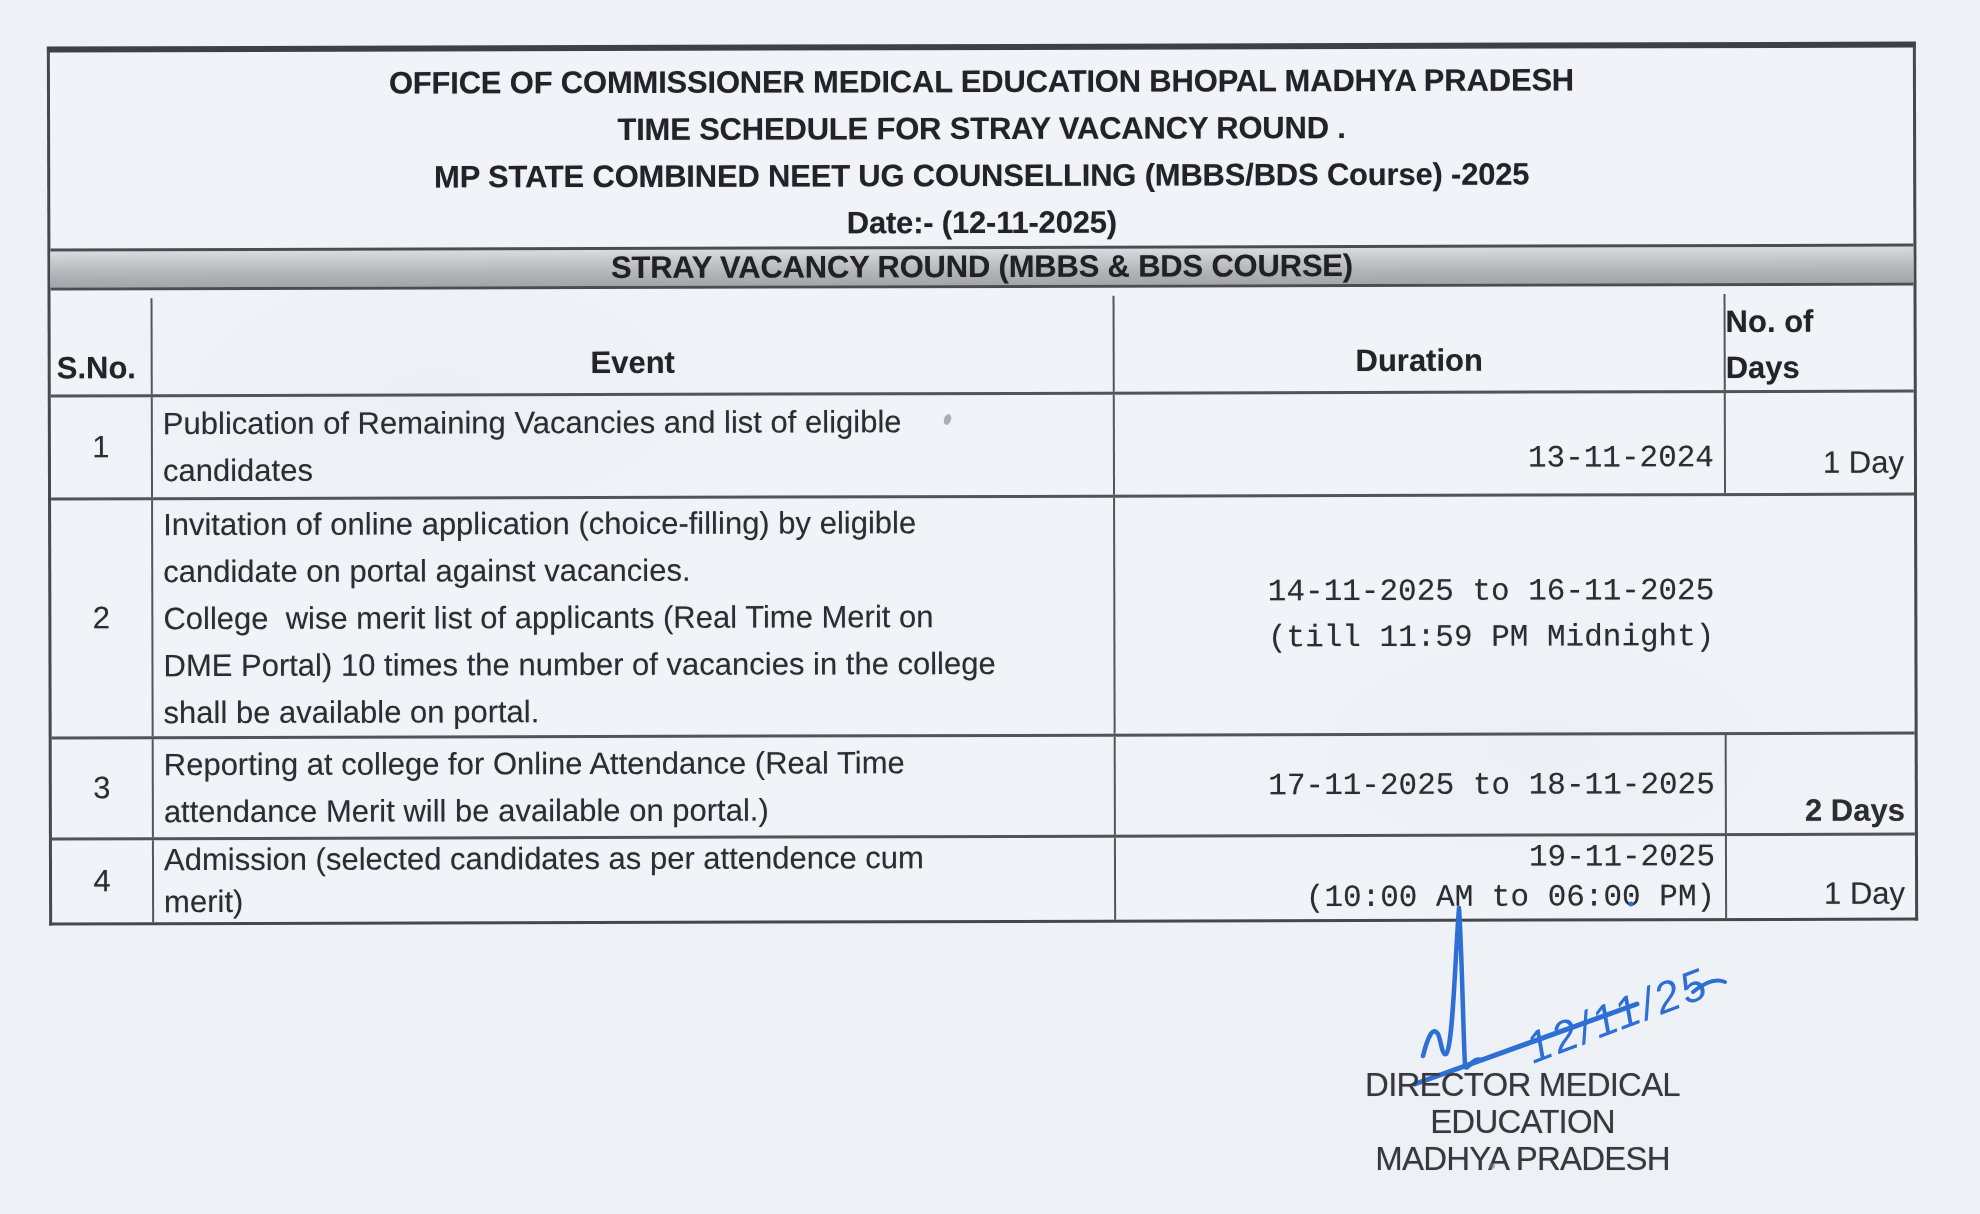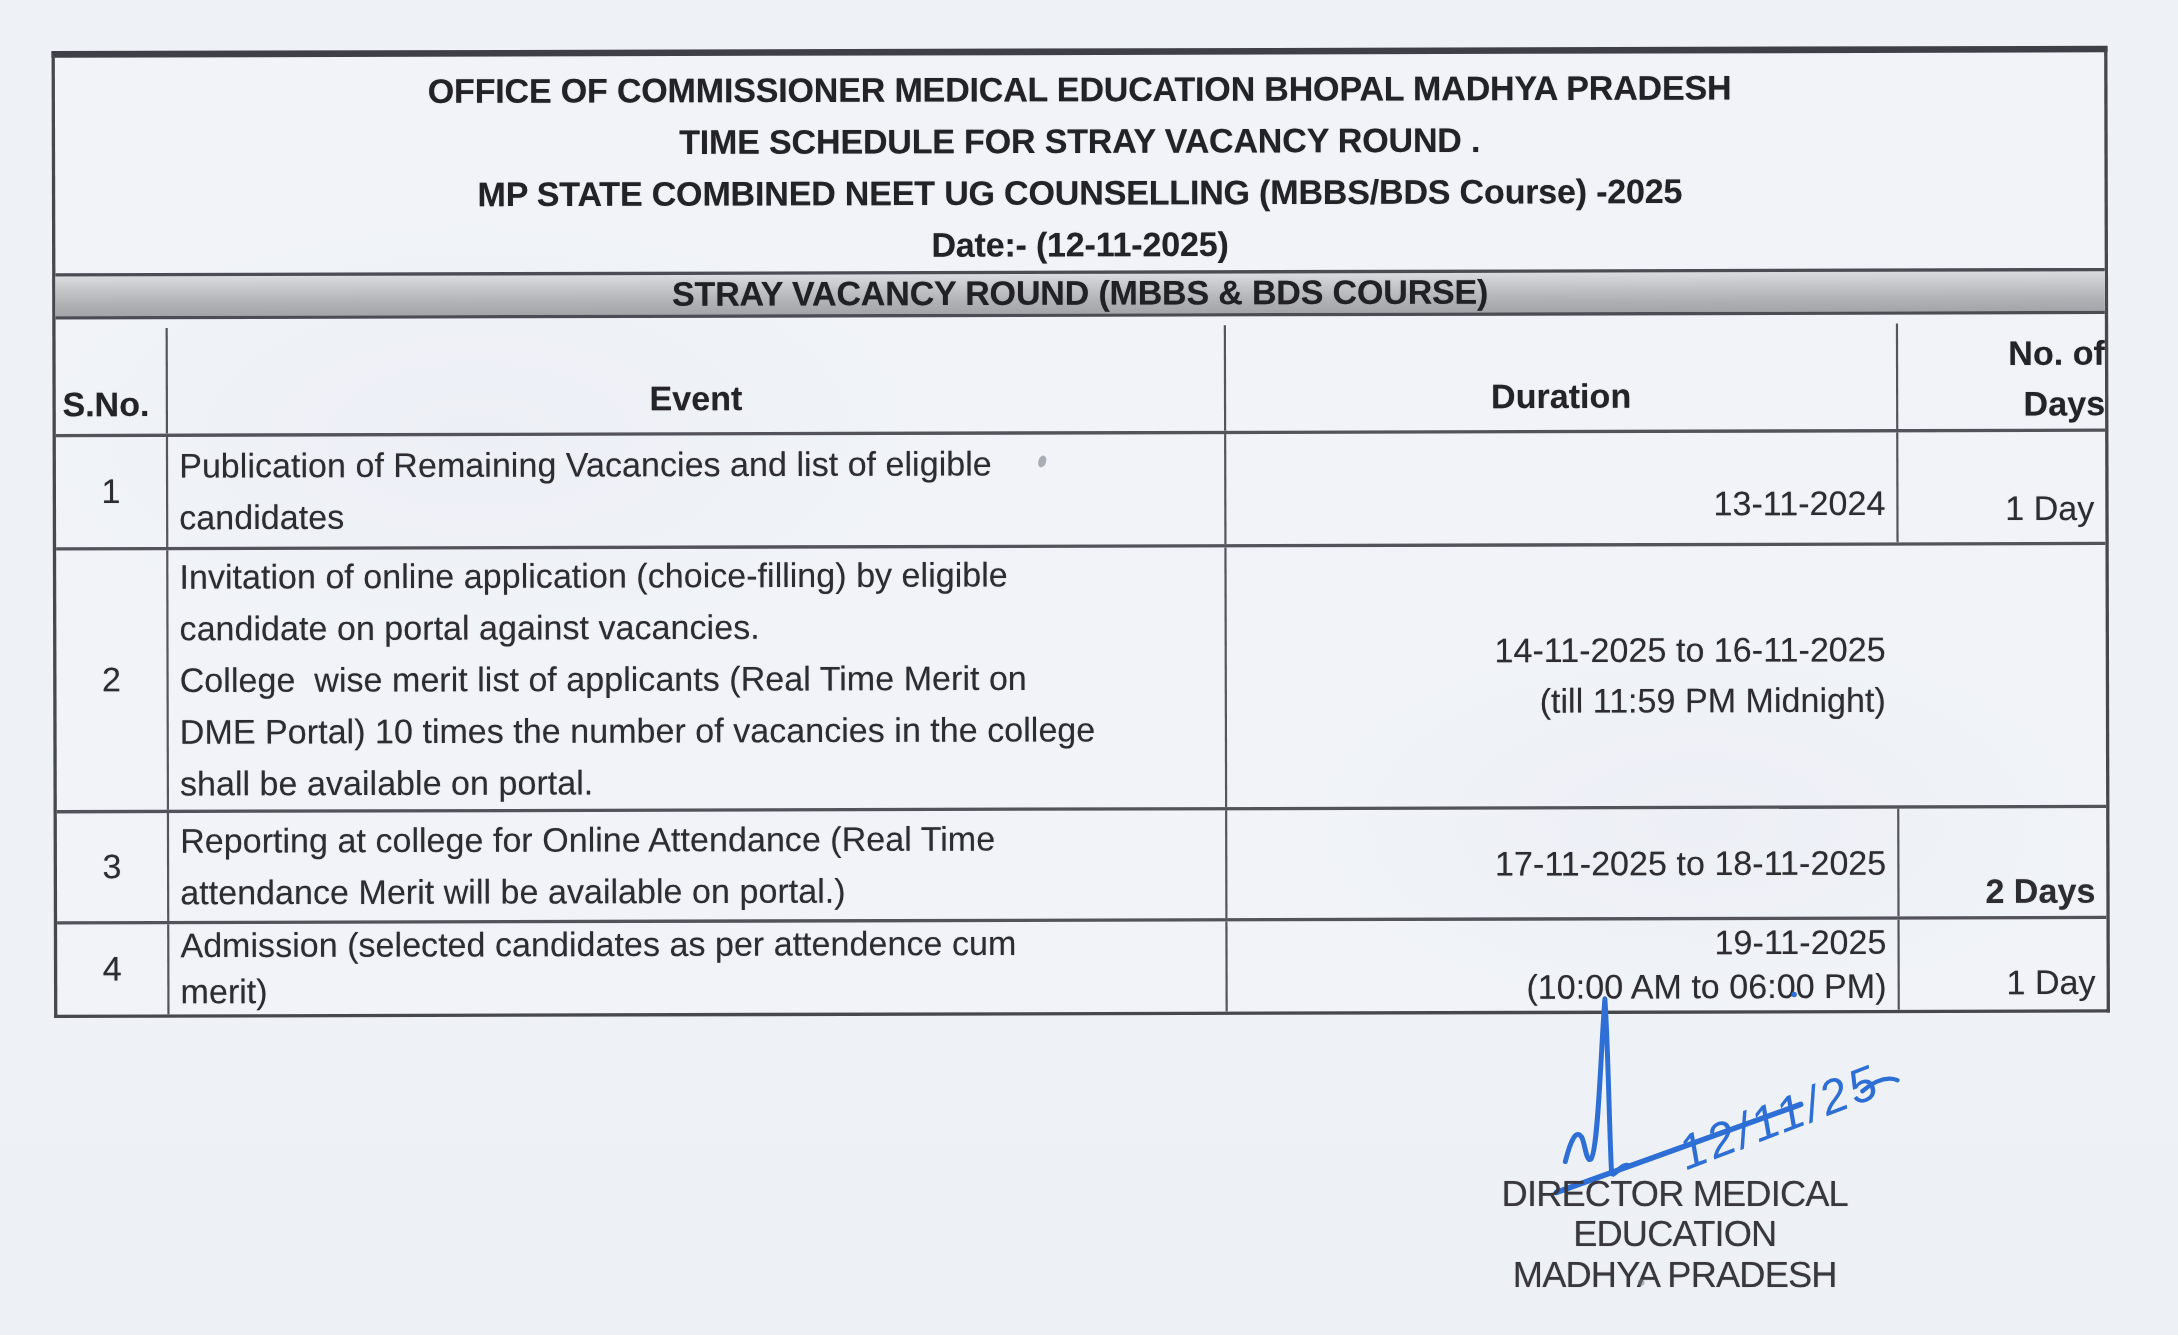--- a/index.html
+++ b/index.html
@@ -60,29 +60,29 @@
   .trow.r4{height:82px;}
   .c{ box-sizing:border-box; display:flex; flex-direction:column; justify-content:center; overflow:hidden;}
   .c + .c{ border-left:2px solid #55555d; }
   .c{font-size:31px;color:#2c2c31;}
 
   
   .hc{font-weight:bold;color:#242428;}
   .hc-sno{justify-content:flex-end;align-items:flex-start;padding:0 0 8px 6px;}
   .hc-event{justify-content:flex-end;align-items:center;padding-bottom:12px;}
   .hc-duration{justify-content:flex-end;align-items:center;padding-bottom:12px;}
-  .hc-days{justify-content:flex-start;align-items:flex-end;padding-top:5px;line-height:46px;}
+  .hc-days{justify-content:flex-start;align-items:flex-start;padding-top:5px;line-height:46px;}
 
   
   .c-sno{align-items:center;}
   .c-event{align-items:flex-start;padding-left:10px;}
   .evline{white-space:pre;line-height:47px;}
   .r4 .evline{line-height:42px;}
   .c-dur{align-items:flex-end;padding-right:10px;text-align:right;}
-  .durline{line-height:47px;}
+  .durline{line-height:47px;font-family:Liberation Mono, monospace;}
   .r2 .durline{line-height:46px;}
   .r4 .durline{line-height:40px;}
   .r1 .c-dur{justify-content:flex-end;padding-bottom:12px;}
   .c-days{align-items:flex-end;padding-right:10px;}
   .r1 .c-days{justify-content:flex-end;padding-bottom:12px;}
   .r3 .c-days{justify-content:flex-end;padding-bottom:4px;font-weight:bold;}
   .r4 .c-days{justify-content:flex-end;padding-bottom:6px;}
 
   
   .sig-svg{position:absolute;left:1395px;top:893px;width:350px;height:200px;}

